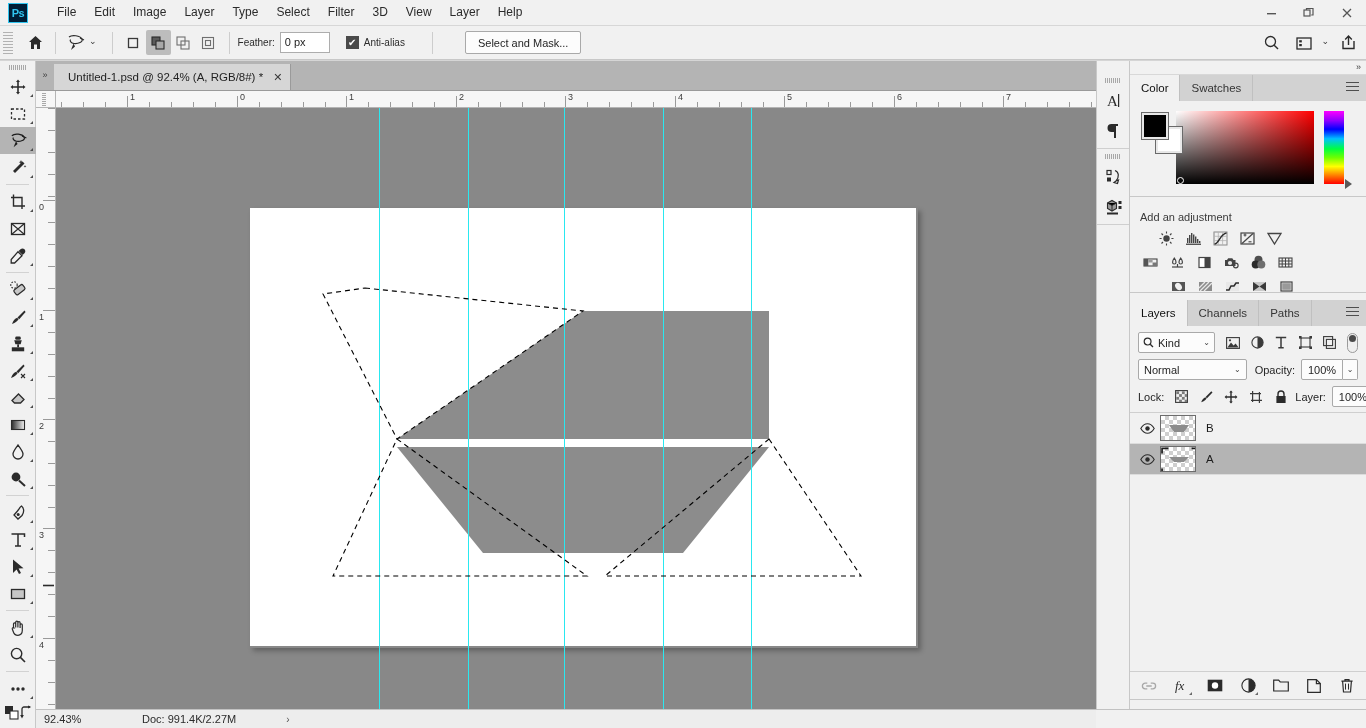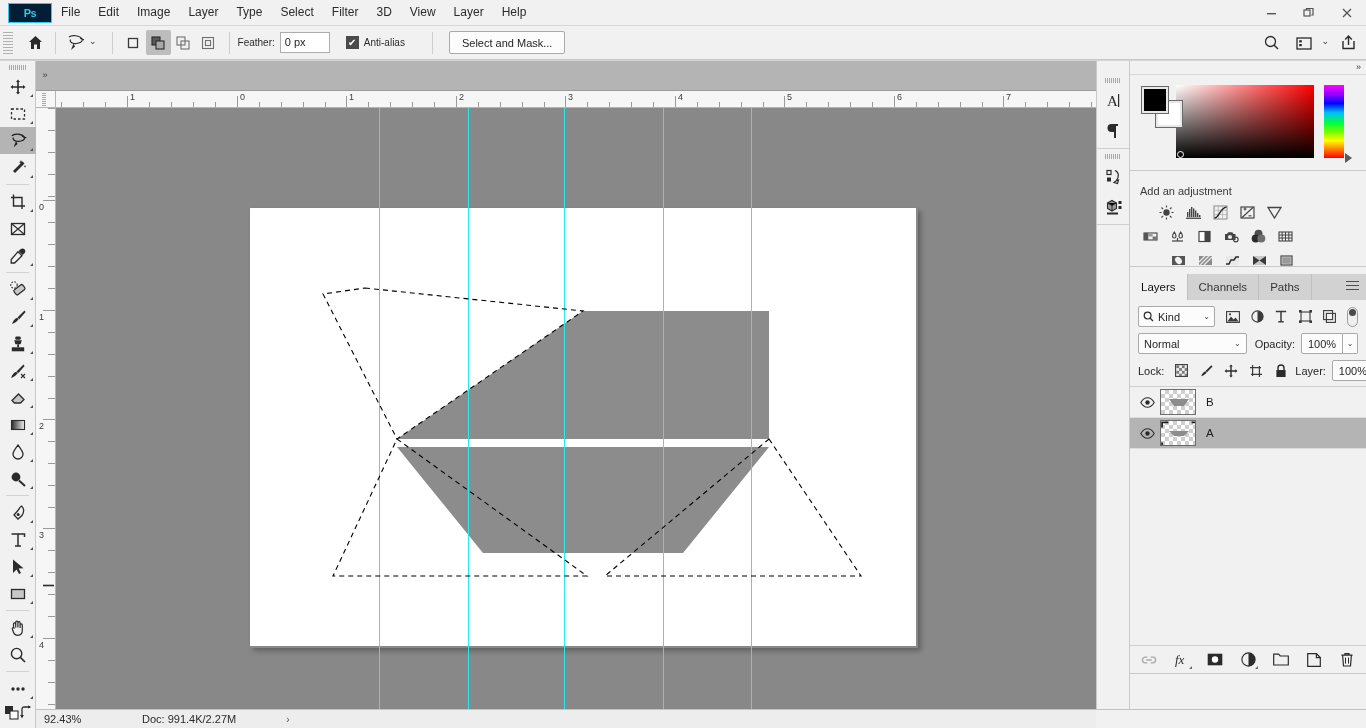--- a/index.html
+++ b/index.html
@@ -15,21 +15,21 @@
   }
 
   
   #titlebar {
     position: absolute; left: 0; top: 0; width: 1366px; height: 26px;
     background: #f1f1f1;
     display: flex; align-items: center;
     border-bottom: 1px solid #d7d7d7;
   }
   #ps-logo {
-    width: 44px; height: 20px; margin-left: 8px; margin-right: 0;
+    width: 20px; height: 20px; margin-left: 8px; margin-right: 20px;
     background: #001e36; color: #31c5f0;
     font-size: 11px; font-weight: bold;
     display: flex; align-items: center; justify-content: center;
     border: 1px solid #31c5f0;
     letter-spacing: -0.5px;
   }
   .menu-item {
     padding: 4px 9px 5px 9px; font-size: 12px; color: #2b2b2b;
     line-height: 13px; cursor: default;
   }
@@ -388,21 +388,21 @@
   <div class="opt-sep"></div>
   <div class="opt-label">Feather:</div>
   <div class="opt-input">0 px</div>
 
   <div style="display:flex;align-items:center;margin-left:16px;">
     <div class="opt-check">✔</div>
     <div class="opt-label">Anti-alias</div>
   </div>
 
   <div class="opt-sep" style="margin-left:22px;"></div>
-  <div class="opt-pill" style="margin-left:8px;">Select and Mask...</div>
+  <div class="opt-pill" style="margin-left:24px;">Select and Mask...</div>
 
   <div id="optright">
     <div class="opt-btn">
       <svg width="17" height="17" viewBox="0 0 17 17">
         <circle cx="7.5" cy="7.5" r="5" fill="none" stroke="#2b2b2b" stroke-width="1.3"></circle>
         <path d="M11.2 11.2 L15 15" stroke="#2b2b2b" stroke-width="1.4"></path>
       </svg>
     </div>
     <div class="opt-btn" style="margin-left:7px;">
       <svg width="18" height="16" viewBox="0 0 18 16">
@@ -610,20 +610,24 @@
         <path d="M9 0.4 L12.2 2 L9 3.6 Z" fill="#2b2b2b"></path>
         <path d="M1.2 10 L3 13.6 L4.8 10 Z" fill="#2b2b2b"></path>
       </svg>
     </span>
   </div>
 
 </div>
 
 <div id="tabstrip">
   <div id="tab-collapse">»</div>
+  <div class="doc-tab">
+    <span>Untitled-1.psd @ 92.4% (A, RGB/8#) *</span>
+    <span class="x">✕</span>
+  </div>
 </div>
 
 <div id="docarea">
 
   <div id="ruler-corner">
       <i></i>
     </div>
 
   <div id="ruler-h">
     <svg width="1040" height="17" viewBox="0 0 1040 17">
@@ -752,20 +756,25 @@
       <rect x="13.5" y="8" width="3" height="3" fill="#2b2b2b"></rect>
       <rect x="2" y="14.5" width="11" height="2" fill="#2b2b2b"></rect>
     </svg>
   </div>
   <div class="rail-sep"></div>
 </div>
 
 <div id="dock">
 
   <div class="panel">
+    <div class="panel-tabs">
+      <div class="ptab active">Color</div>
+      <div class="ptab">Swatches</div>
+      <div class="pmenu"></div>
+    </div>
     <div class="panel-body" id="colorbody">
       <div id="cp-bg"></div>
       <div id="cp-fg"></div>
       <div id="cp-field"></div>
       <div id="cp-marker"></div>
       <div id="cp-hue"></div>
       <div id="cp-huemark"></div>
     </div>
   </div>
 

